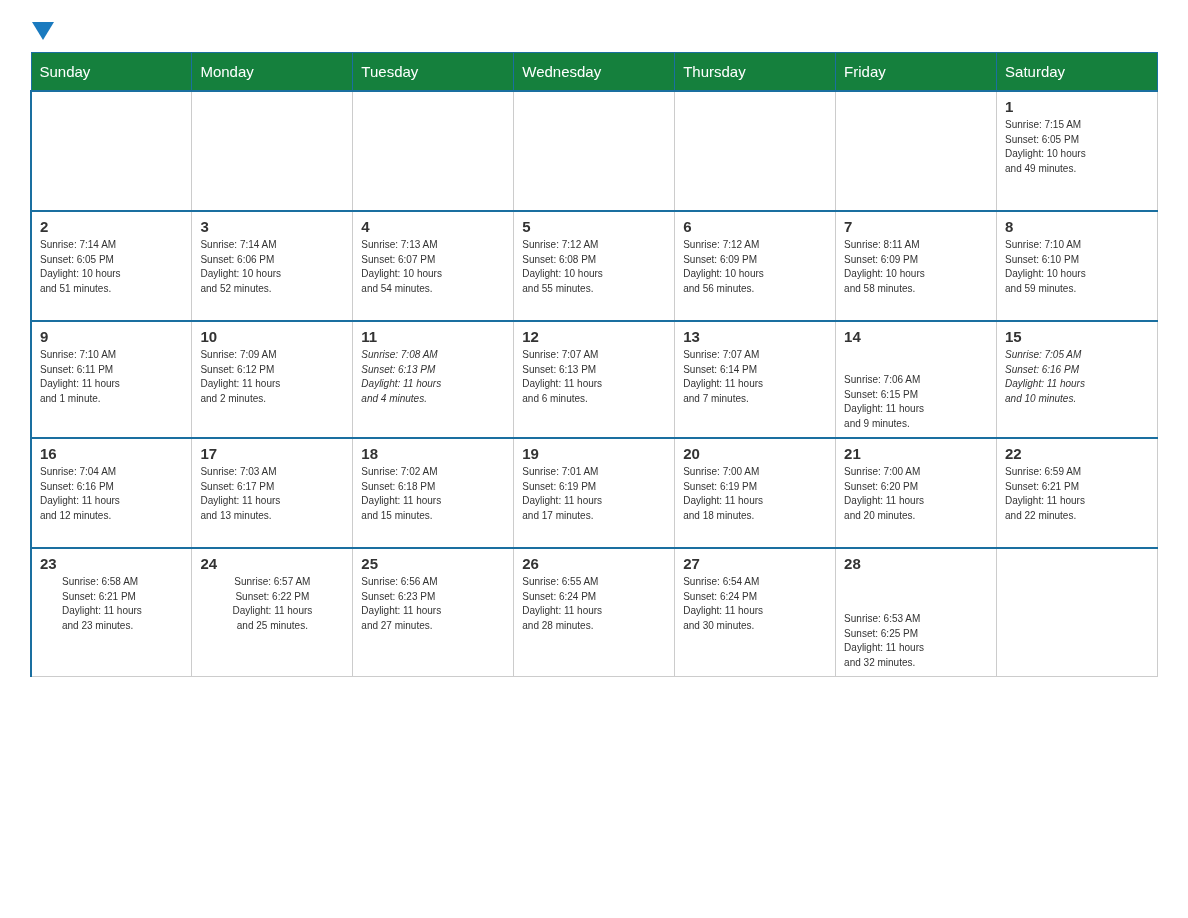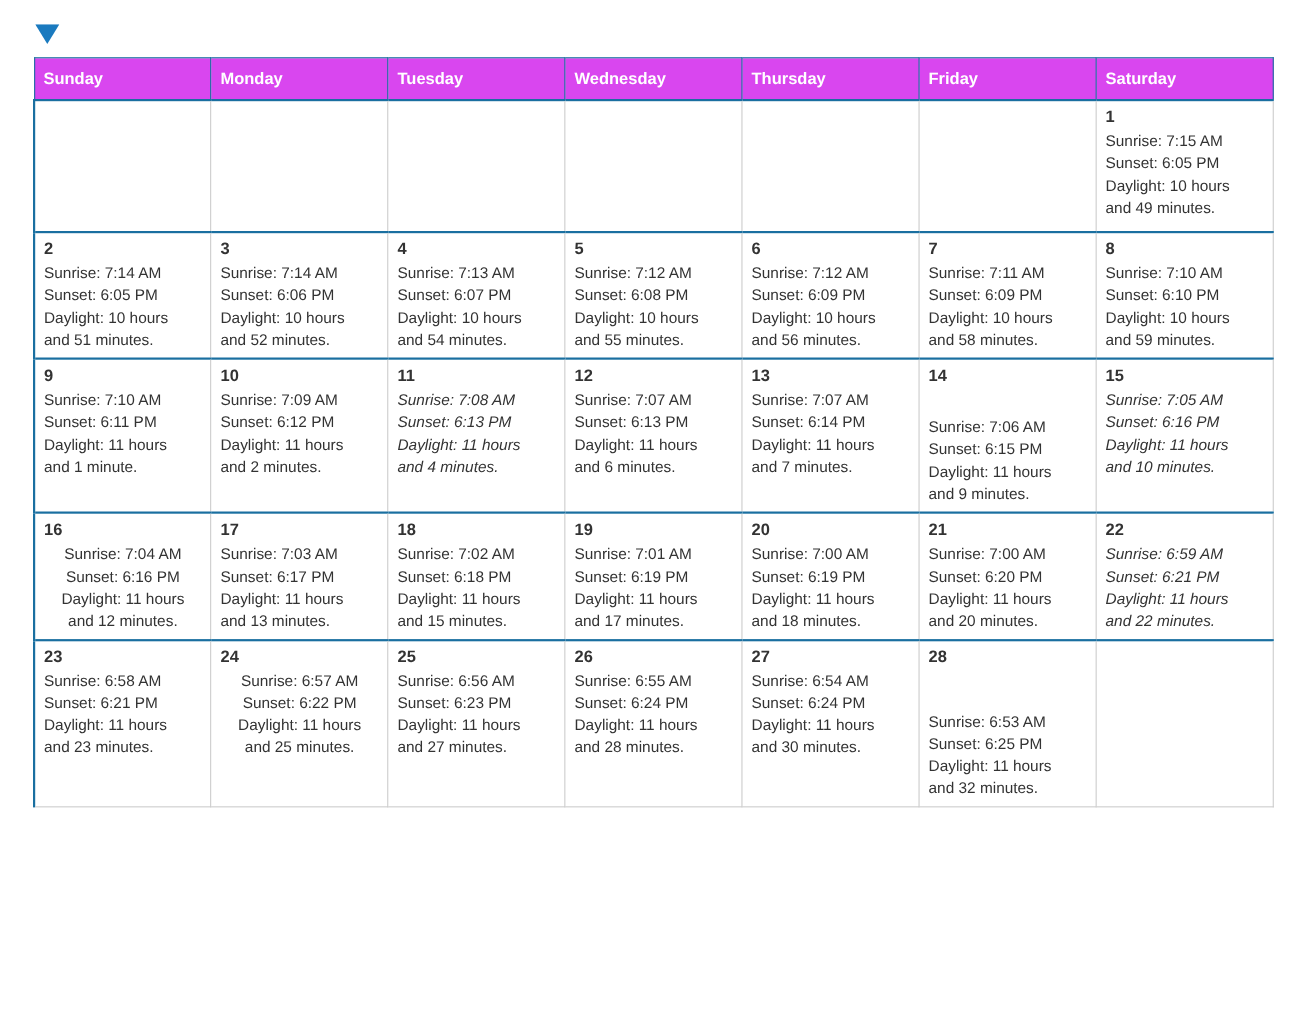--- a/index.html
+++ b/index.html
@@ -49,24 +49,24 @@
       font-size: 20px;
       color: #555;
       margin-top: 4px;
     }
     table {
       width: 100%;
       border-collapse: collapse;
       margin-top: 8px;
     }
     thead tr th {
-      background-color: #d946ef;
+      background-color: #15803d;
       color: #fff;
       font-size: 15px;
-      font-weight: bold;
+      font-weight: normal;
       padding: 10px 8px;
       text-align: left;
       border: 1px solid #1a6fa0;
     }
     tbody tr td {
       border: 1px solid #ccc;
       vertical-align: top;
       padding: 6px 8px;
       width: 14.28%;
       min-height: 100px;
@@ -76,21 +76,21 @@
       height: 120px;
     }
     .day-number {
       font-size: 15px;
       font-weight: bold;
       color: #333;
       display: block;
       margin-bottom: 3px;
     }
     .day-info {
-      font-size: 14px;
+      font-size: 10px;
       color: #333;
       line-height: 1.45;
     }
     td.empty {
       background: #fff;
     }
     tbody tr td:first-child {
       border-left: 2px solid #1a6fa0;
     }
     tbody tr:not(:last-child) td {
@@ -178,21 +178,21 @@
         </td>
         <td>
           <span class="day-number">6</span>
           <div class="day-info" style="white-space: pre-line;">Sunrise: 7:12 AM
 Sunset: 6:09 PM
 Daylight: 10 hours
 and 56 minutes.</div>
         </td>
         <td>
           <span class="day-number">7</span>
-          <div class="day-info" style="white-space: pre-line;">Sunrise: 7:11 AM
+          <div class="day-info" style="white-space: pre-line;">Sunrise: 8:11 AM
 Sunset: 6:09 PM
 Daylight: 10 hours
 and 58 minutes.</div>
         </td>
         <td>
           <span class="day-number">8</span>
           <div class="day-info" style="white-space: pre-line;">Sunrise: 7:10 AM
 Sunset: 6:10 PM
 Daylight: 10 hours
 and 59 minutes.</div>
@@ -245,21 +245,21 @@
           <span class="day-number">15</span>
           <div class="day-info" style="white-space: pre-line; font-style: italic;">Sunrise: 7:05 AM
 Sunset: 6:16 PM
 Daylight: 11 hours
 and 10 minutes.</div>
         </td>
       </tr>
       <tr>
         <td>
           <span class="day-number">16</span>
-          <div class="day-info" style="white-space: pre-line; text-align: center;">Sunrise: 7:04 AM
+          <div class="day-info" style="white-space: pre-line;">Sunrise: 7:04 AM
 Sunset: 6:16 PM
 Daylight: 11 hours
 and 12 minutes.</div>
         </td>
         <td>
           <span class="day-number">17</span>
           <div class="day-info" style="white-space: pre-line;">Sunrise: 7:03 AM
 Sunset: 6:17 PM
 Daylight: 11 hours
 and 13 minutes.</div>
@@ -287,30 +287,30 @@
         </td>
         <td>
           <span class="day-number">21</span>
           <div class="day-info" style="white-space: pre-line;">Sunrise: 7:00 AM
 Sunset: 6:20 PM
 Daylight: 11 hours
 and 20 minutes.</div>
         </td>
         <td>
           <span class="day-number">22</span>
-          <div class="day-info" style="white-space: pre-line; font-style: italic;">Sunrise: 6:59 AM
+          <div class="day-info" style="white-space: pre-line;">Sunrise: 6:59 AM
 Sunset: 6:21 PM
 Daylight: 11 hours
 and 22 minutes.</div>
         </td>
       </tr>
       <tr>
         <td>
           <span class="day-number">23</span>
-          <div class="day-info" style="white-space: pre-line;">Sunrise: 6:58 AM
+          <div class="day-info" style="white-space: pre-line; margin-left: 22px;">Sunrise: 6:58 AM
 Sunset: 6:21 PM
 Daylight: 11 hours
 and 23 minutes.</div>
         </td>
         <td>
           <span class="day-number">24</span>
           <div class="day-info" style="white-space: pre-line; text-align: center;">Sunrise: 6:57 AM
 Sunset: 6:22 PM
 Daylight: 11 hours
 and 25 minutes.</div>

